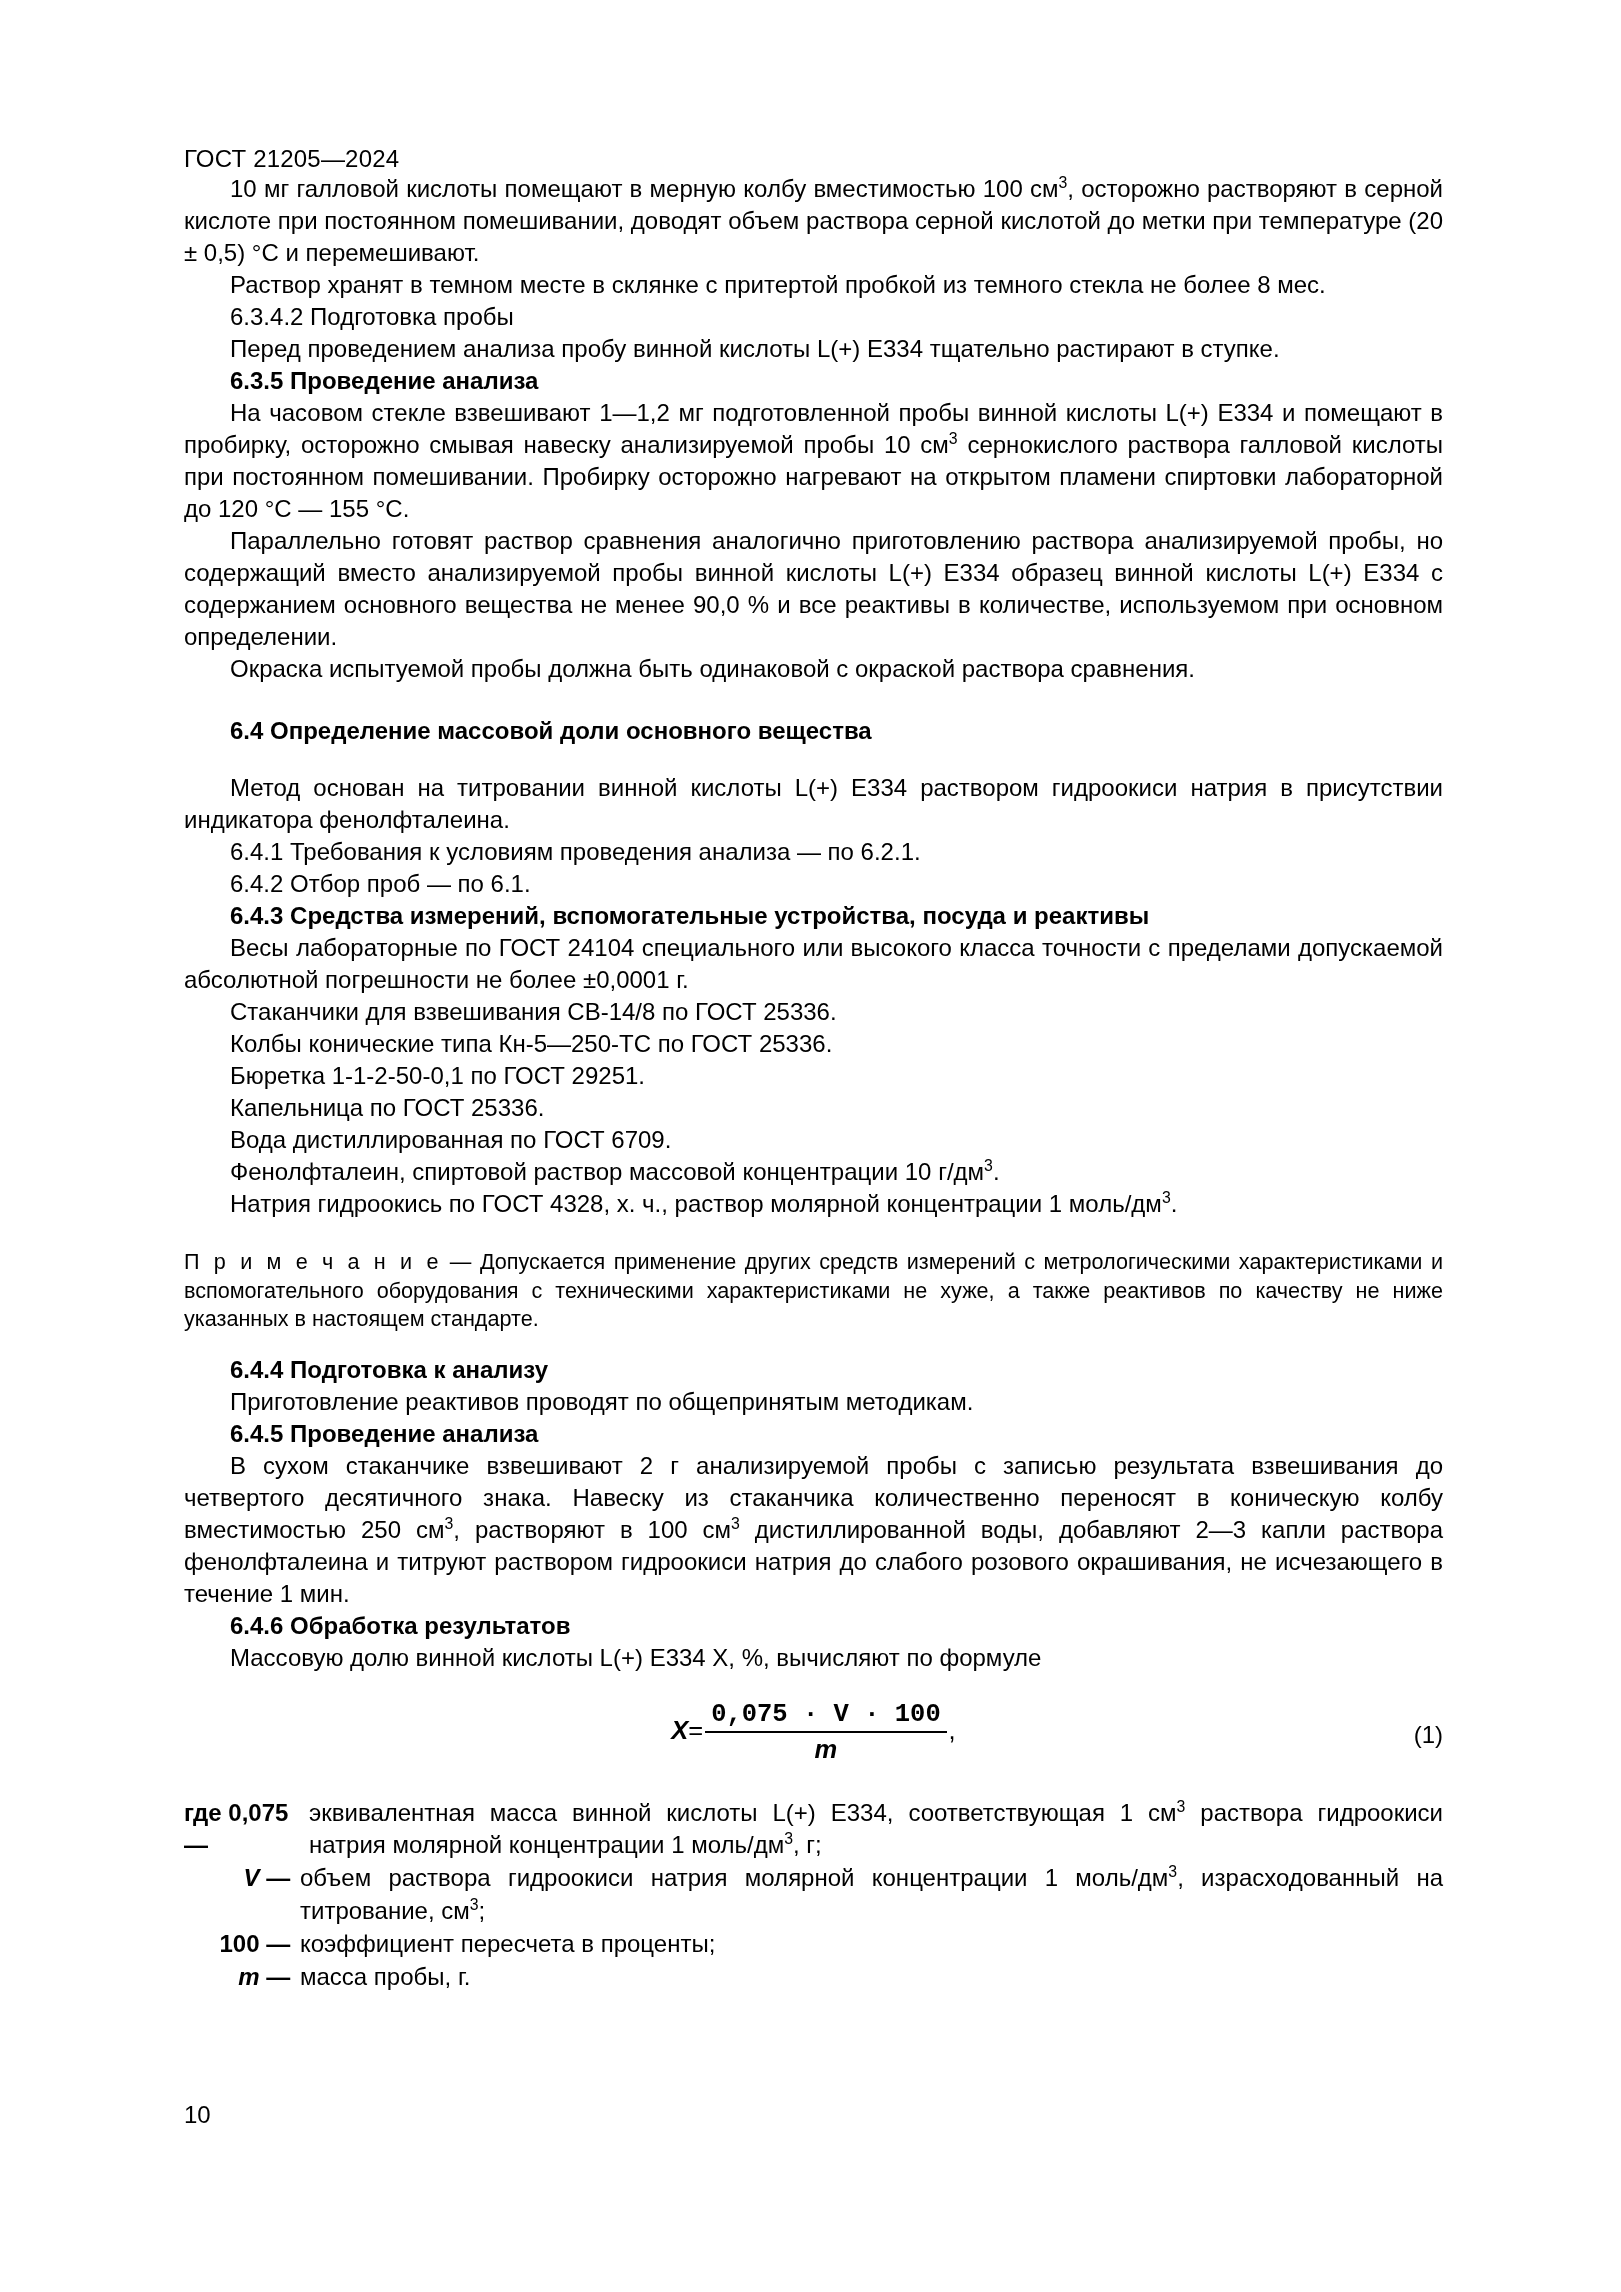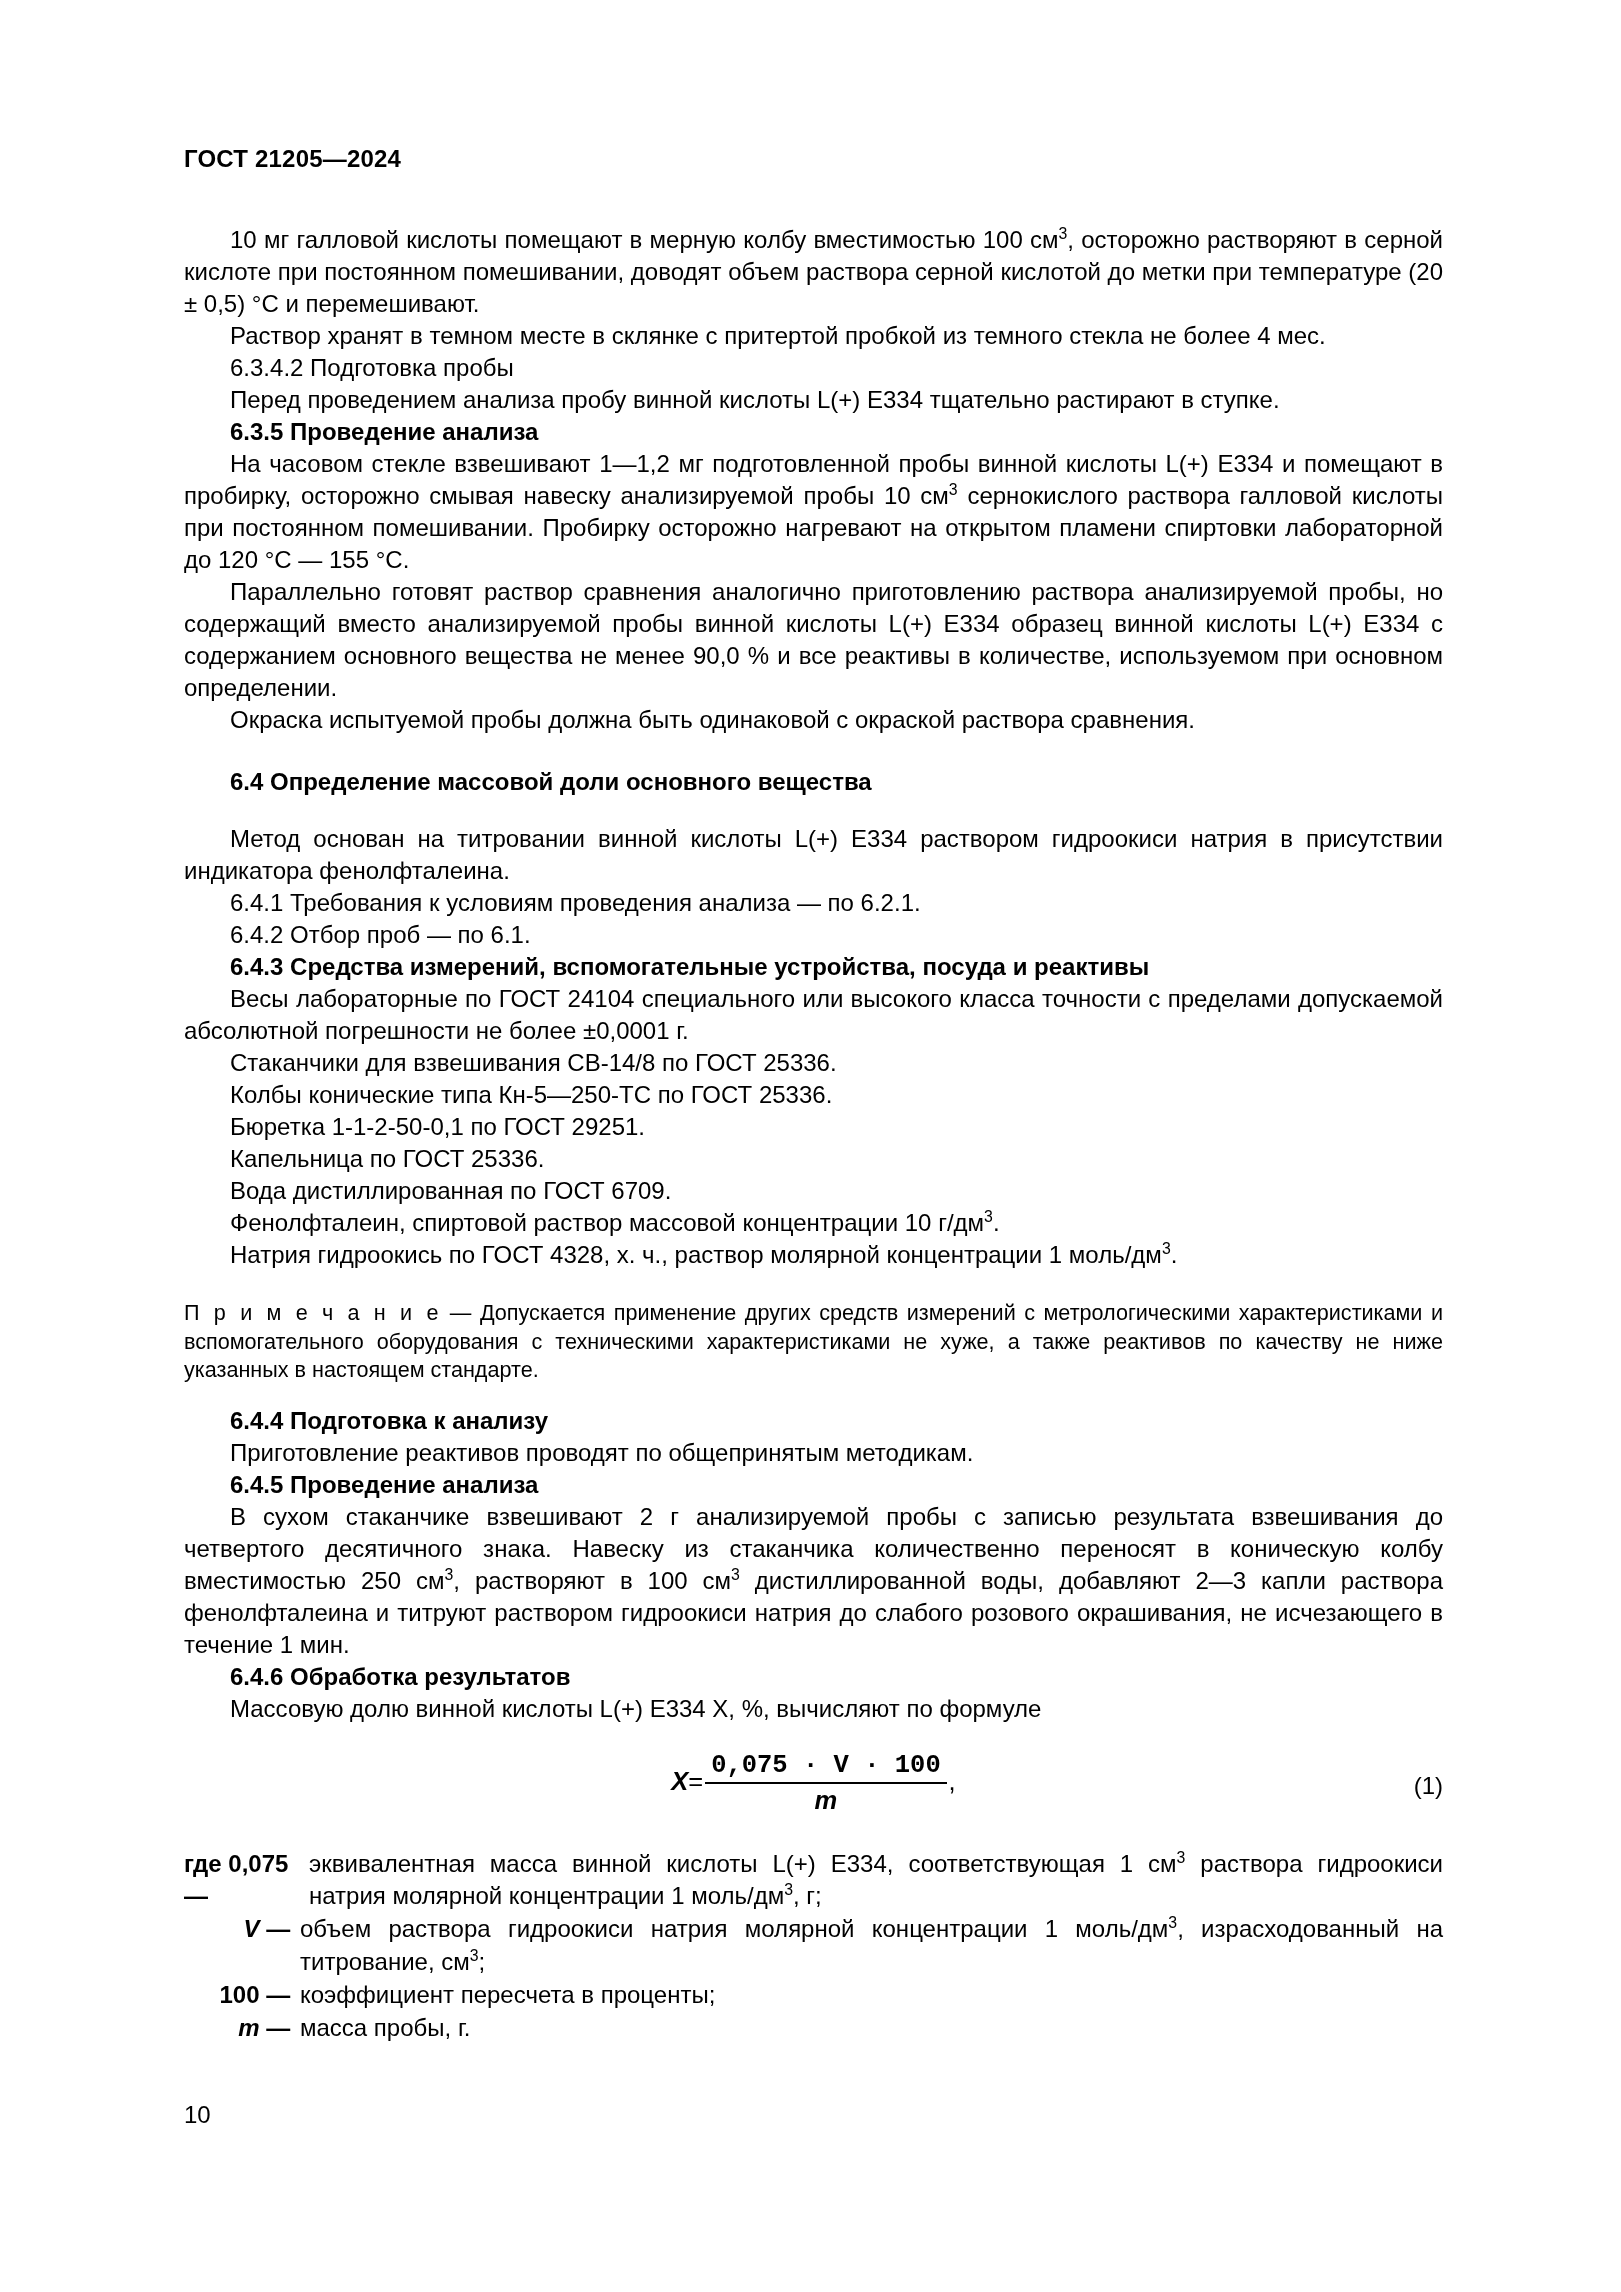--- a/index.html
+++ b/index.html
@@ -17,23 +17,22 @@
     box-sizing: border-box;
   }
   .content {
     position: absolute;
     left: 184px;
     top: 145px;
     width: 1259px;
   }
   .doc-header {
     font-size: 24px;
-    font-weight: bold;
+    font-weight: normal;
     letter-spacing: 0.2px;
-    margin-bottom: 51px;
   }
   p, div.para {
     font-size: 24px;
     line-height: 1.335;
     margin: 0;
     text-align: justify;
     text-justify: inter-word;
   }
   .indent {
     text-indent: 46px;
@@ -149,21 +148,21 @@
 <body>
 
 <div class="page">
 
   <div class="content">
 
     <div class="doc-header">ГОСТ 21205—2024</div>
 
     <p class="para indent"><span>10 мг галловой кислоты помещают в мерную колбу вместимостью 100 см<sup>3</sup>, осторожно растворяют в серной кислоте при постоянном помешивании, доводят объем раствора серной кислотой до метки при температуре (20 ± 0,5) °С и перемешивают.</span></p>
 
-    <p class="para indent"><span>Раствор хранят в темном месте в склянке с притертой пробкой из темного стекла не более 4 мес.</span></p>
+    <p class="para indent"><span>Раствор хранят в темном месте в склянке с притертой пробкой из темного стекла не более 8 мес.</span></p>
 
     <p class="para indent"><span>6.3.4.2 Подготовка пробы</span></p>
 
     <p class="para indent"><span>Перед проведением анализа пробу винной кислоты L(+) Е334 тщательно растирают в ступке.</span></p>
 
     <p class="para sec-head">6.3.5 Проведение анализа</p>
 
     <p class="para indent"><span>На часовом стекле взвешивают 1—1,2 мг подготовленной пробы винной кислоты L(+) Е334 и помещают в пробирку, осторожно смывая навеску анализируемой пробы 10 см<sup>3</sup> сернокислого раствора галловой кислоты при постоянном помешивании. Пробирку осторожно нагревают на открытом пламени спиртовки лабораторной до 120 °С — 155 °С.</span></p>
 
     <p class="para indent"><span>Параллельно готовят раствор сравнения аналогично приготовлению раствора анализируемой пробы, но содержащий вместо анализируемой пробы винной кислоты L(+) Е334 образец винной кислоты L(+) Е334 с содержанием основного вещества не менее 90,0 % и все реактивы в количестве, используемом при основном определении.</span></p>

